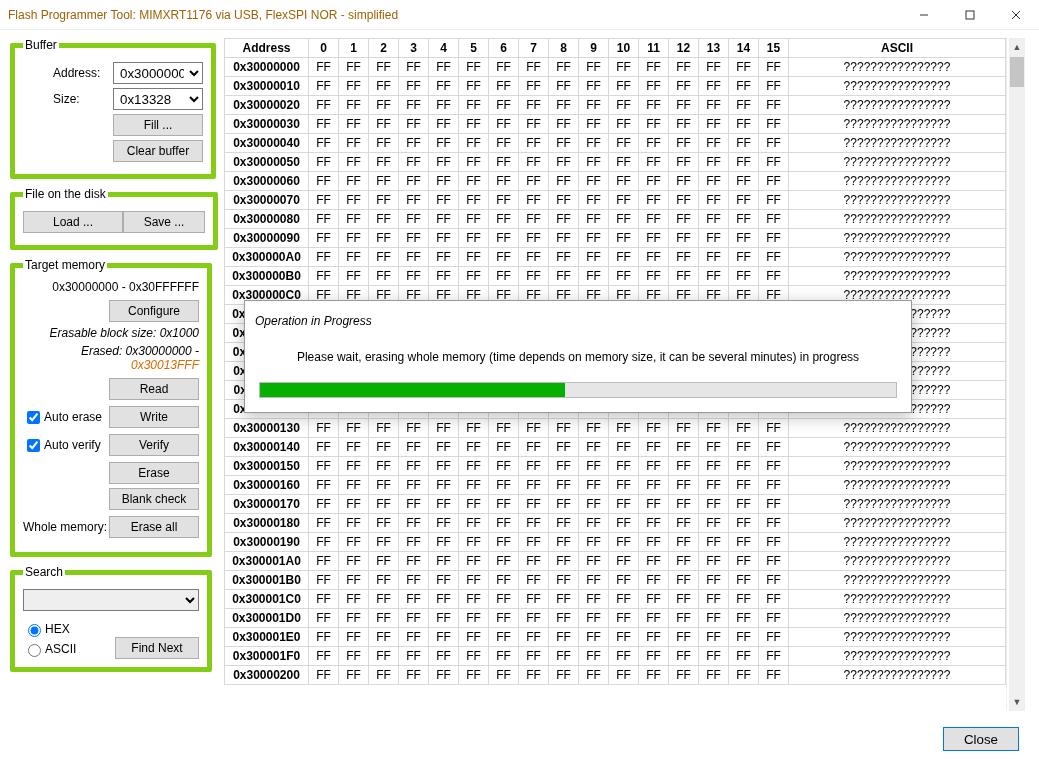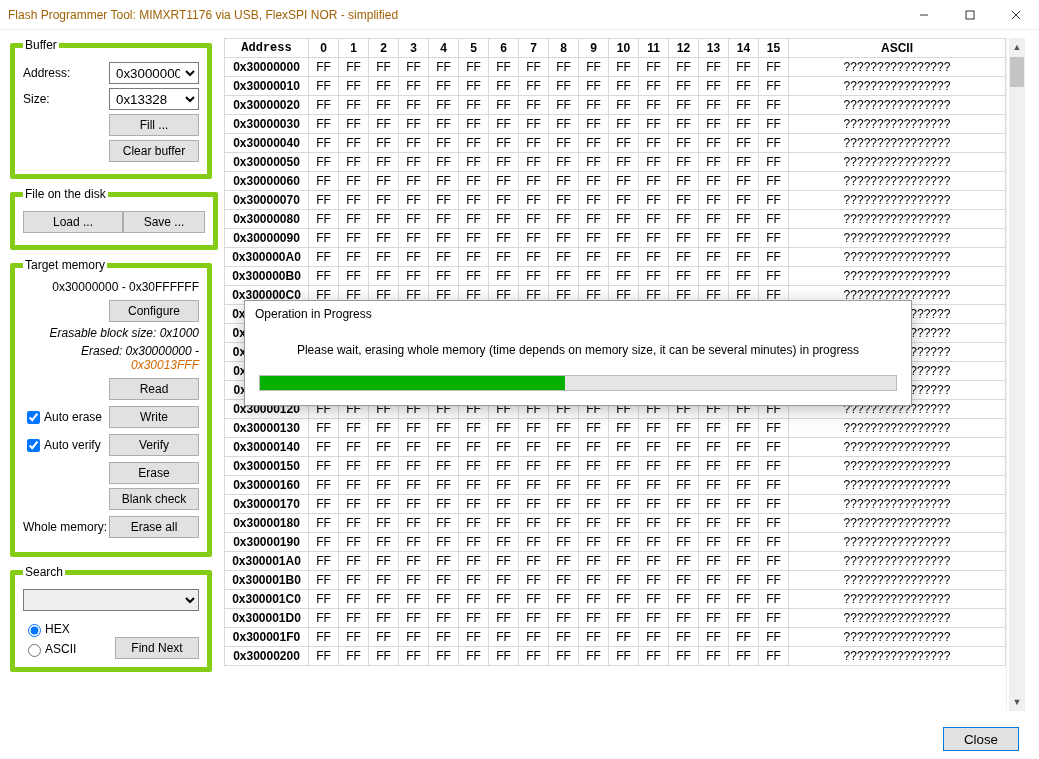--- a/index.html
+++ b/index.html
@@ -14,21 +14,21 @@
   .titlebar .winbtn svg { width:10px; height:10px; }
 
   .workarea { position:absolute; top:30px; left:0; right:0; bottom:0; display:flex; padding:8px 10px 0 10px; }
 
   
   .leftpanel { width:208px; flex:none; padding-right:6px; }
   fieldset.group { border:5px solid #84cc16; border-radius:2px; margin:0 0 8px 0; padding:6px 8px 8px 8px; }
   fieldset.group > legend { padding:0 2px; color:#000; }
 
   .row { display:flex; align-items:center; margin:4px 0; }
-  .row label.lbl { width:60px; }
+  .row label.lbl { width:60px;margin-left:30px; }
   .row .ctrl { margin-left:auto; }
   select.combo { width:90px; height:22px; border:1px solid #7a7a7a; background:#fff; padding:0 2px; }
   button.btn { width:90px; height:22px; border:1px solid #adadad; background:#e1e1e1; font:inherit; padding:0; }
   .rightalign { display:flex; justify-content:flex-end; }
 
   .tmrange { text-align:right; margin:2px 0 6px 0; }
   .tmlabel { text-align:right; margin:4px 0 2px 0;font-style:italic; }
   .erased .orange { color:#d86a00; }
 
   .chkrow { display:flex; align-items:center; margin:6px 0; }
@@ -43,36 +43,36 @@
   .radios .r input { margin-right:4px; }
   .findrow { display:flex; justify-content:flex-end; margin-top:-24px; }
   .findrow button { width:84px; }
 
   
   .rightpanel { flex:1; position:relative; padding-left:6px; }
   .hexwrap { position:absolute; inset:0 22px 48px 6px; overflow:hidden; border-right:1px solid #eee; }
   .hextable { border-collapse:collapse; width:100%; table-layout:fixed; }
   .hextable th, .hextable td { border:1px solid #d9d9d9; padding:0; height:19px; text-align:center; font-size:12px; font-weight:normal; }
   .hextable th { background:#fff; font-weight:bold; }
-  .hextable th.addr { width:84px;font-family:Liberation Mono, monospace; }
+  .hextable th.addr { width:84px; }
   .hextable th.byte { width:30px; }
   .hextable th.ascii { width:auto; }
   .hextable td.addr { font-weight:bold; text-align:center; }
   .hextable td.ascii { }
   .vscroll { position:absolute; right:4px; top:0; width:16px; bottom:48px; background:#f0f0f0; border:1px solid #eee; }
   .vscroll .thumb { position:absolute; top:18px; left:0; right:0; height:30px; background:#c5c5c5; }
   .vscroll .arrow { position:absolute; left:0; right:0; height:16px; display:flex; align-items:center; justify-content:center; color:#555; font-size:9px; }
   .vscroll .arrow.up { top:0; } .vscroll .arrow.dn { bottom:0; }
 
   .footer { position:absolute; right:10px; bottom:8px; }
   .footer button { width:76px; height:24px; border:1px solid #0078d7; background:#e1e1e1; }
 
   
   .progressdlg { position:absolute; left:244px; top:300px; width:668px; background:#fff; border:1px solid #999; box-shadow:0 4px 16px rgba(0,0,0,0.25); z-index:100; font-size:12px; }
-  .progressdlg .pdtitle { padding:6px 10px 2px 10px; }
+  .progressdlg .pdtitle { padding:13px 10px 2px 10px;font-style:italic; }
   .progressdlg .pdmsg { text-align:center; padding:20px 14px 18px 14px; }
   .progressdlg .pdbar { margin:0 14px 14px 14px; height:16px; border:1px solid #bcbcbc; background:#e6e6e6; position:relative; }
   .progressdlg .pdbar .fill { position:absolute; top:0; left:0; bottom:0; background:#06b000; } 
 
 </style>
 </head>
 <body>
 
 <div class="titlebar">
   <div class="title">Flash Programmer Tool:   MIMXRT1176 via USB,   FlexSPI NOR - simplified</div>
@@ -811,20 +811,40 @@
               <td>FF</td>
               <td>FF</td>
               <td>FF</td>
               <td>FF</td>
               <td>FF</td>
               <td>FF</td>
               <td>FF</td>
               <td class="ascii">????????????????</td>
             </tr>
             <tr>
+              <td class="addr">0x300001E0</td>
+              <td>FF</td>
+              <td>FF</td>
+              <td>FF</td>
+              <td>FF</td>
+              <td>FF</td>
+              <td>FF</td>
+              <td>FF</td>
+              <td>FF</td>
+              <td>FF</td>
+              <td>FF</td>
+              <td>FF</td>
+              <td>FF</td>
+              <td>FF</td>
+              <td>FF</td>
+              <td>FF</td>
+              <td>FF</td>
+              <td class="ascii">????????????????</td>
+            </tr>
+            <tr>
               <td class="addr">0x300001F0</td>
               <td>FF</td>
               <td>FF</td>
               <td>FF</td>
               <td>FF</td>
               <td>FF</td>
               <td>FF</td>
               <td>FF</td>
               <td>FF</td>
               <td>FF</td>

